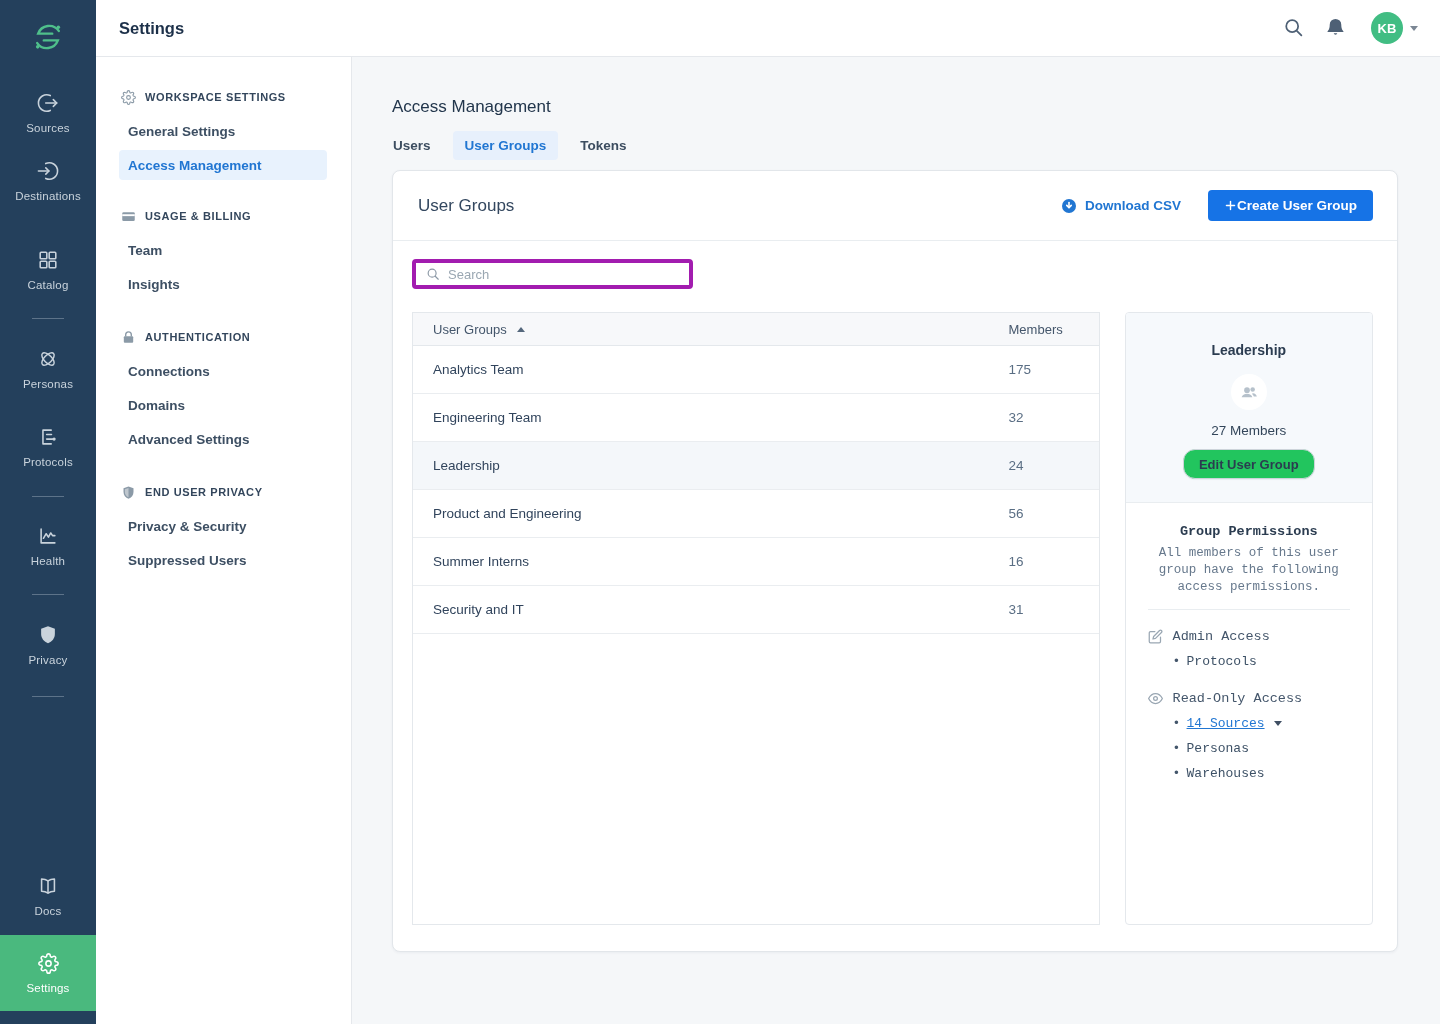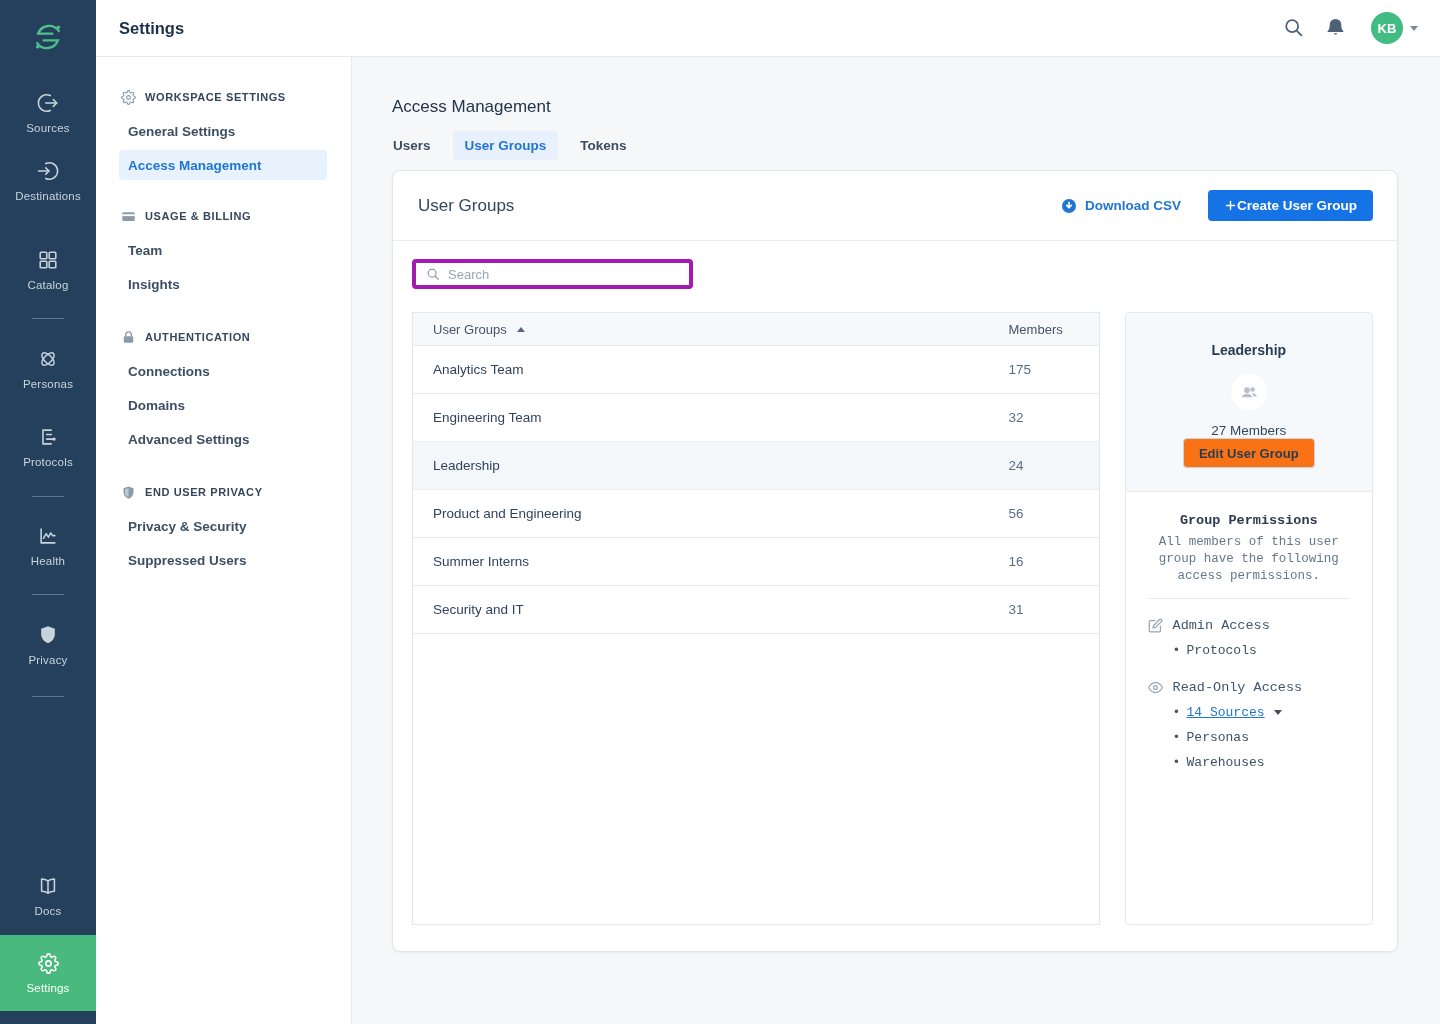--- a/index.html
+++ b/index.html
@@ -110,22 +110,22 @@
   
   .panel { width:249px; height:613px; border:1px solid #e4e8ec; border-radius:4px;
     background:#fff; overflow:hidden; }
   .panel-top { background:#f6f9fc; border-bottom:1px solid #e9edf0; text-align:center;
     padding:29px 10px 23px; }
   .panel-group-name { font-size:14px; font-weight:600; color:#2b3c50; }
   .panel-avatar { width:36px; height:36px; border-radius:50%; background:#fff; margin:16px auto 0;
     display:flex; align-items:center; justify-content:center; color:#b6c1cb; }
   .panel-avatar svg { width:20px; height:20px; }
   .panel-members { margin-top:13px; font-size:13.5px; color:#33465a; }
-  .btn-secondary { height:30px; padding:0 15px; background:#f97316;
-    border:1px solid #cdd4da; border-radius:4px; font-size:13px; font-weight:600;
+  .btn-secondary { margin-top:11px; height:30px; padding:0 15px; background:#22c55e;
+    border:1px solid #cdd4da; border-radius:12px; font-size:13px; font-weight:600;
     color:#2b3c50; font-family:inherit; cursor:pointer; box-shadow:0 1px 1px rgba(20,45,70,.05); }
   .panel-bottom { padding:21px 22px;font-family:Liberation Mono, monospace; }
   .perm-title { text-align:center; font-size:13.5px; font-weight:700; color:#2b3c50; }
   .perm-desc { text-align:center; font-size:12.5px; line-height:1.35; color:#66788c; margin-top:6px; }
   .perm-divider { border:none; border-top:1px solid #e9edf0; margin-top:13px; }
   .perm-group { margin-top:19px; }
   .perm-group.second { margin-top:22px; }
   .perm-group-head { display:flex; align-items:center; gap:10px; font-size:13.5px; color:#44566b; }
   .perm-group-head svg { width:15px; height:15px; color:#9aa7b3; flex:none; }
   .perm-list { list-style:none; margin-top:3px; }

